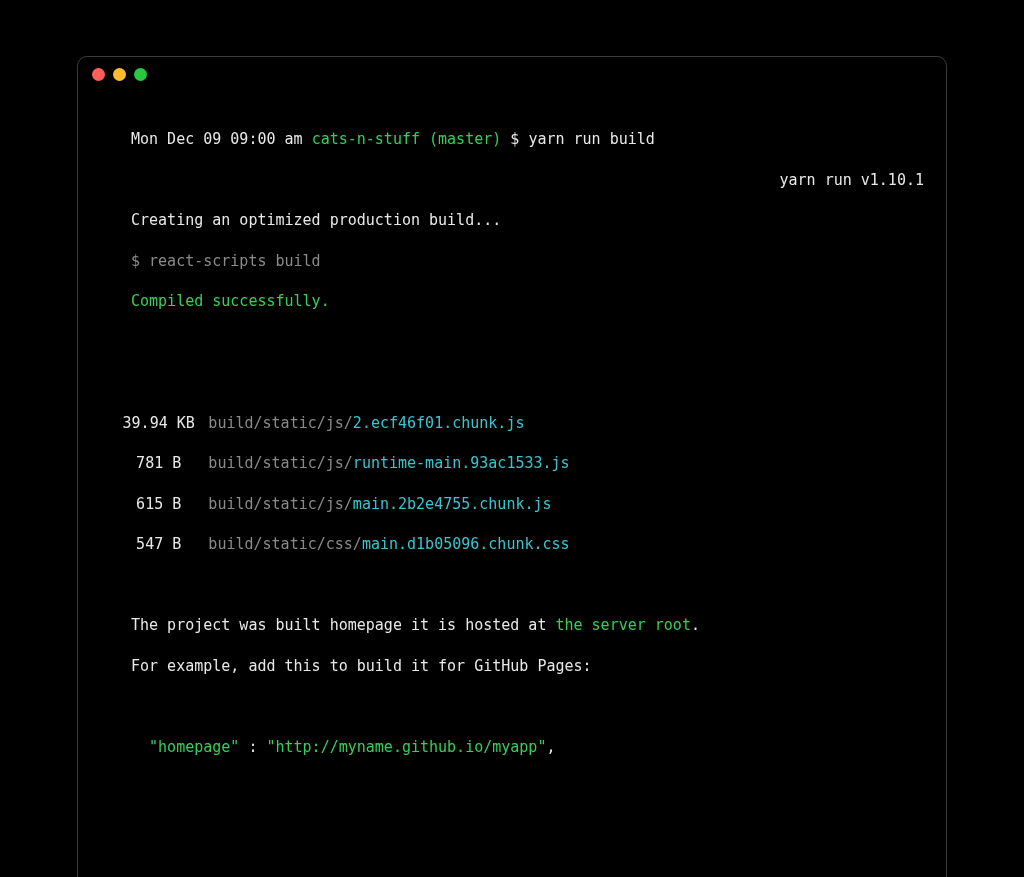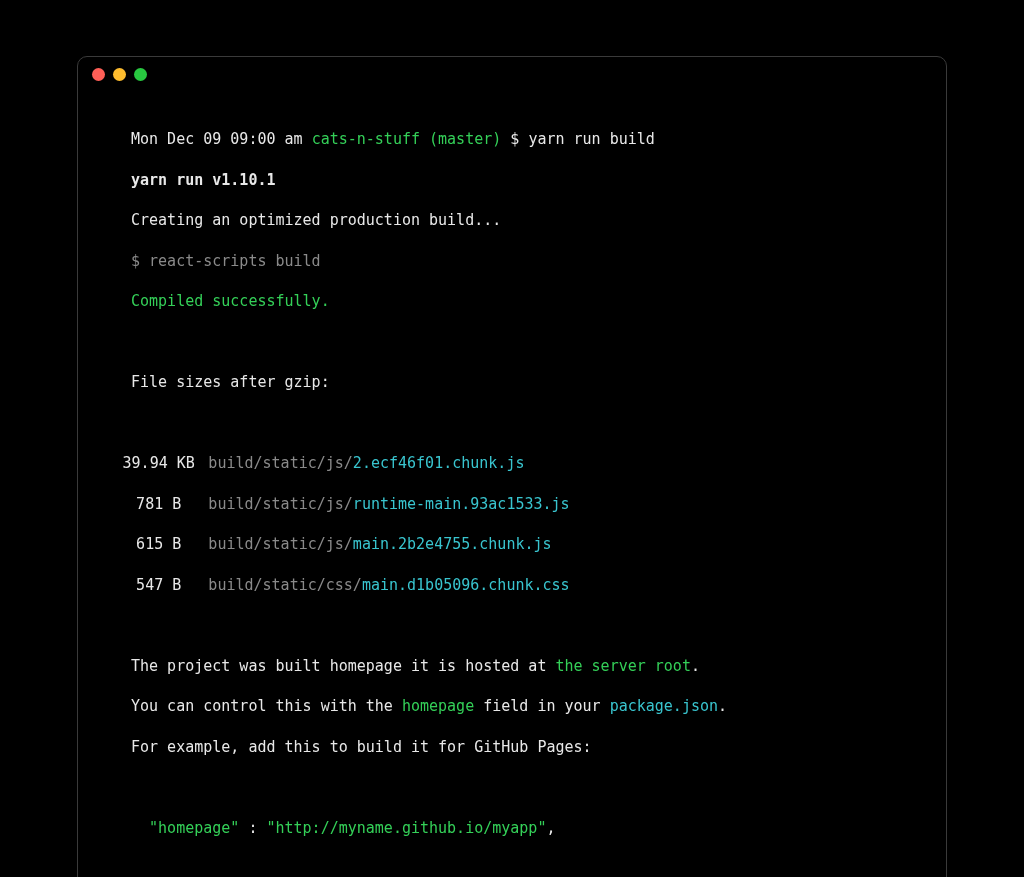--- a/index.html
+++ b/index.html
@@ -40,21 +40,21 @@
     .tl-min   { background: #febc2e; }
     .tl-max   { background: #28c840; }
     .terminal-body {
       padding: 18px 22px 22px 22px;
       font-size: 15px;
       line-height: 1.35;
       color: #e8e8e8;
       white-space: pre;
     }
     .white  { color: #e8e8e8; }
-    .bold   { font-weight: bold; }
+    .bold   { font-weight: normal; text-align: right; }
     .dim    { color: #8a8a8a; }
     .green  { color: #34d058; }
     .cyan   { color: #39c5cf; text-align: right; }
     .line { display: block; margin-left: 31px; }
     .blank { display: block; height: 1.35em; }
     .file-row { display: block; }
     .size-col { display: inline-block; width: 9ch; text-align: center; }
   </style>
 </head>
 <body>
@@ -66,29 +66,27 @@
     <div class="traffic-light tl-max"></div>
   </div>
 
   <div class="terminal-body">
 <span class="line"><span class="white">Mon Dec 09 09:00 am </span><span class="green">cats-n-stuff</span><span class="green"> (master)</span><span class="white"> $ </span><span class="white">yarn run build</span></span>
 <span class="line bold white">yarn run v1.10.1</span>
 <span class="line white">Creating an optimized production build...</span>
 <span class="line dim">$ react-scripts build</span>
 <span class="line green">Compiled successfully.</span>
 <span class="blank"></span>
-<span class="line white">File sizes after gzip:</span>
 <span class="blank"></span>
 <span class="file-row"><span>  </span><span class="size-col white">39.94 KB</span><span> </span><span class="dim">build/static/js/</span><span class="cyan">2.ecf46f01.chunk.js</span></span>
 <span class="file-row"><span>  </span><span class="size-col white">781 B</span><span> </span><span class="dim">build/static/js/</span><span class="cyan">runtime-main.93ac1533.js</span></span>
 <span class="file-row"><span>  </span><span class="size-col white">615 B</span><span> </span><span class="dim">build/static/js/</span><span class="cyan">main.2b2e4755.chunk.js</span></span>
 <span class="file-row"><span>  </span><span class="size-col white">547 B</span><span> </span><span class="dim">build/static/css/</span><span class="cyan">main.d1b05096.chunk.css</span></span>
 <span class="blank"></span>
 <span class="line"><span class="white">The project was built homepage it is hosted at </span><span class="green">the server root</span><span class="white">.</span></span>
-<span class="line"><span class="white">You can control this with the </span><span class="green">homepage</span><span class="white"> field in your </span><span class="cyan">package.json</span><span class="white">.</span></span>
 <span class="line white">For example, add this to build it for GitHub Pages:</span>
 <span class="blank"></span>
 <span class="line"><span>  </span><span class="green">"homepage"</span><span class="white"> : </span><span class="green">"http://myname.github.io/myapp"</span><span class="white">,</span></span>
 <span class="blank"></span>
 
 
 
 
 
 

